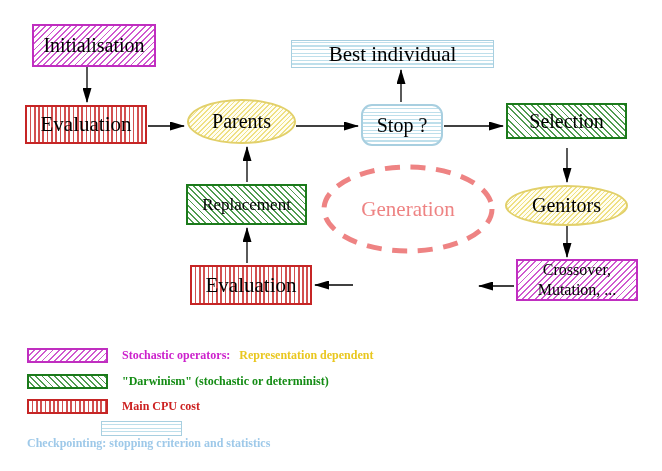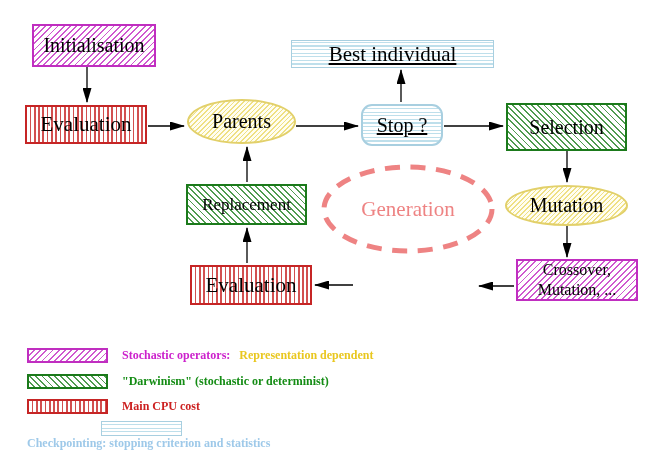--- a/index.html
+++ b/index.html
@@ -12,21 +12,21 @@
         align-items:center;justify-content:center;color:#000;text-align:center;}
 
   
   .hatch-magenta{border:2px solid #c02ec0;
     background:repeating-linear-gradient(135deg,#ffffff 0 3.1px,#cf58cf 3.1px 4.4px);}
   .hatch-green{border:2px solid #1b7a1b;
     background:repeating-linear-gradient(45deg,#ffffff 0 3.1px,#4f9b4f 3.1px 4.4px);}
   .stripes-red{border:2px solid #c62525;
     background:repeating-linear-gradient(90deg,#ffffff 0 2.6px,#d25050 2.6px 4.3px);align-items:center;}
   .stripes-cyan{border:2px solid #a8cfe0;
-    background:repeating-linear-gradient(0deg,#ffffff 0 2.5px,#bedfeb 2.5px 3.6px);text-decoration:underline;}
+    background:repeating-linear-gradient(0deg,#ffffff 0 2.5px,#bedfeb 2.5px 3.6px);}
   .stripes-cyan.thin{border-width:1px;}
   .hatch-yellow{border:2px solid #e2d06a;border-radius:50%;
     background:repeating-linear-gradient(135deg,#fffef2 0 2.2px,#efe084 2.2px 3.3px);}
 
   .f20{font-size:20px;} .f21{font-size:21px;} .f17{font-size:17px;}
 
   .generation-label{position:absolute;left:323px;top:167px;width:170px;height:85px;
     display:flex;align-items:center;justify-content:center;
     color:#ee8383;font-size:21px;}
 
@@ -77,34 +77,34 @@
   </div>
 
   <div class="node stripes-cyan thin f21" style="left:291px;top:40px;width:203px;height:28px;">
     <span>Best individual</span>
   </div>
 
   <div class="node stripes-cyan f20" style="left:361px;top:104px;width:82px;height:42px;border-radius:11px;">
     <span>Stop ?</span>
   </div>
 
-  <div class="node hatch-green f20" style="left:506px;top:103px;width:121px;height:48px;">
+  <div class="node hatch-green f20" style="left:506px;top:103px;width:121px;height:36px;">
     <span>Selection</span>
   </div>
 
   <div class="node hatch-green f17" style="left:186px;top:184px;width:121px;height:41px;">
     <span>Replacement</span>
   </div>
 
   <div class="generation-label">
     <span>Generation</span>
   </div>
 
   <div class="node hatch-yellow f20" style="left:505px;top:185px;width:123px;height:41px;">
-    <span>Mutation</span>
+    <span>Genitors</span>
   </div>
 
   <div class="node stripes-red f21" style="left:190px;top:265px;width:122px;height:40px;">
     <span>Evaluation</span>
   </div>
 
 
   <div class="node hatch-magenta" style="left:516px;top:259px;width:122px;height:42px;">
     <div class="crossover-text">
       <div>Crossover,</div>

